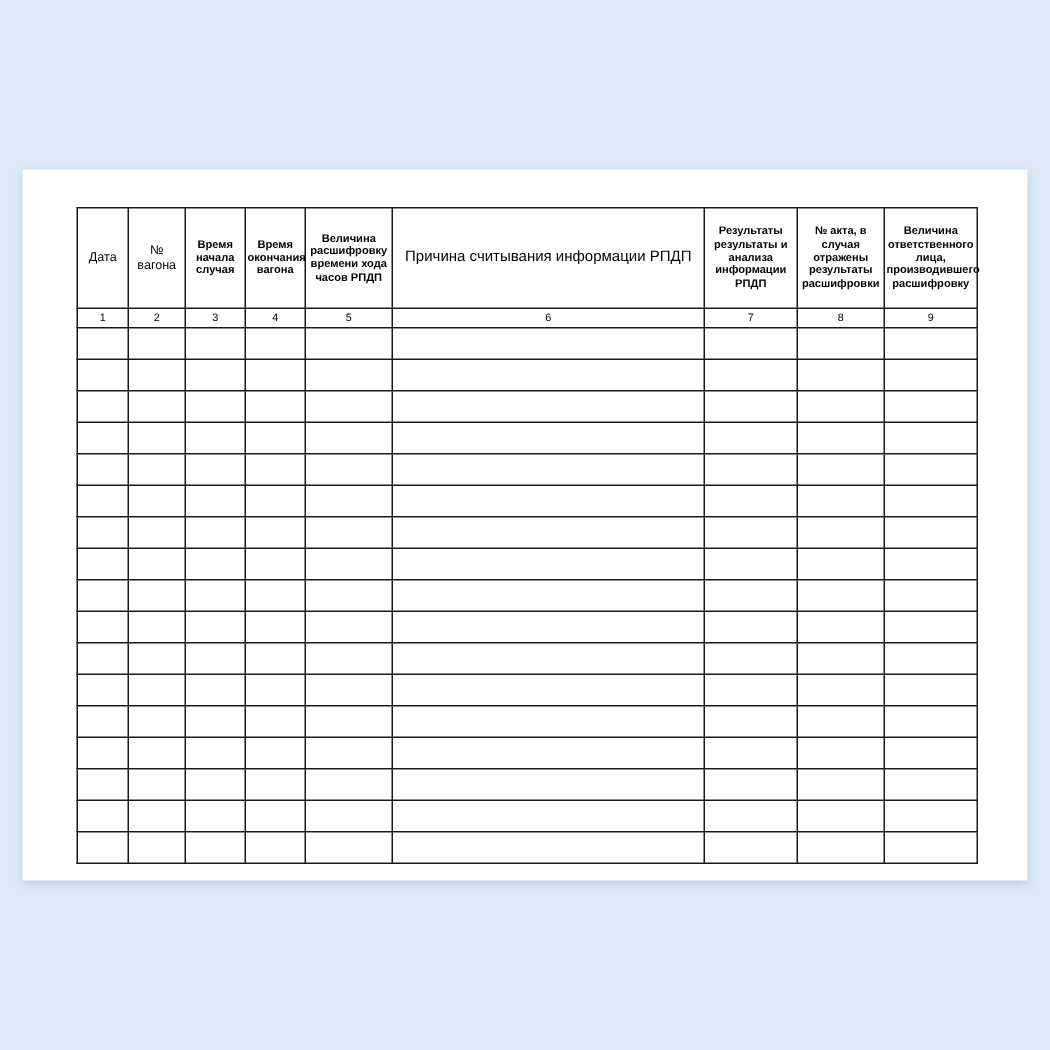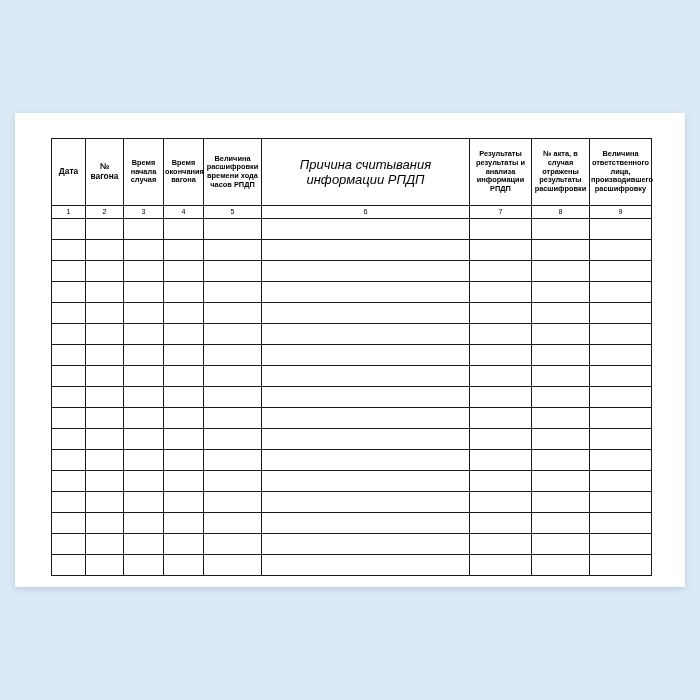--- a/index.html
+++ b/index.html
@@ -52,27 +52,26 @@
     padding: 0;
   }
   thead th.head-cell {
     height: 62px;
     font-size: 7.4px;
     font-weight: bold;
     line-height: 1.18;
     padding: 2px 1px;
   }
   thead th.head-cell.wide {
-    font-size: 13px;
+    font-size: 10px;
     font-weight: normal;
-    font-style: italic;
   }
   thead th.head-cell.plain {
     font-size: 8.4px;
-    font-weight: bold;
+    font-weight: normal;
   }
   tr.numrow td {
     height: 12px;
     font-size: 7.2px;
     font-weight: normal;
     line-height: 1;
   }
   tbody tr.datarow td {
     height: 20px;
   }
@@ -105,21 +104,21 @@
           <col class="c8">
         <col class="c9">
       </colgroup>
 
       <thead>
         <tr>
           <th class="head-cell plain">Дата</th>
           <th class="head-cell plain">№ вагона</th>
           <th class="head-cell">Время начала случая</th>
           <th class="head-cell">Время окончания вагона</th>
-          <th class="head-cell">Величина расшифровки времени хода часов РПДП</th>
+          <th class="head-cell">Величина расшифровку времени хода часов РПДП</th>
           <th class="head-cell wide">Причина считывания информации РПДП</th>
           <th class="head-cell">Результаты результаты и анализа информации РПДП</th>
           <th class="head-cell">№ акта, в случая отражены результаты расшифровки</th>
           <th class="head-cell">Величина ответственного лица, производившего расшифровку</th>
         </tr>
         <tr class="numrow">
           <td>1</td>
           <td>2</td>
           <td>3</td>
           <td>4</td>

